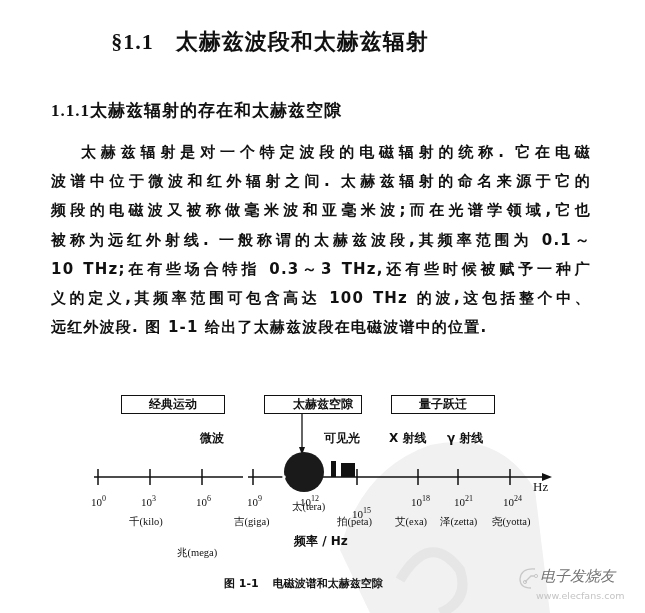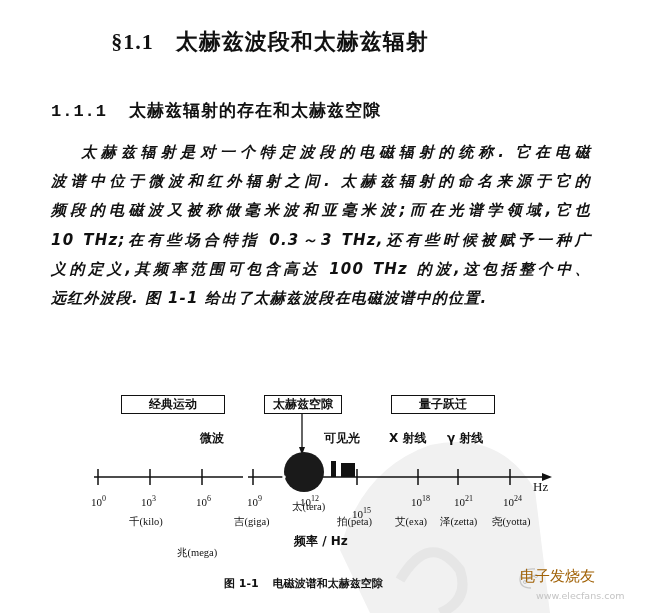--- a/index.html
+++ b/index.html
@@ -4,70 +4,71 @@
 <style>
   html, body { margin: 0; padding: 0; background: #ffffff; }
   body { width: 645px; height: 613px; position: relative; overflow: hidden;
          font-family: "DejaVu Serif", "Liberation Serif", serif; color: #111; }
   .abs { position: absolute; white-space: nowrap; }
   .h1 { left: 0; width: 540px; top: 27px; text-align: center; font-size: 22px; font-weight: bold;
         font-family: "DejaVu Sans", "Liberation Sans", sans-serif; letter-spacing: 1px; }
   .h1 .num { font-family: "Liberation Serif", "DejaVu Serif", serif; margin-right: 22px; }
   .h2 { left: 51px; top: 99px; font-size: 17px; font-weight: bold;
         font-family: "DejaVu Sans", "Liberation Sans", sans-serif; letter-spacing: 1px; }
-  .h2 .num { font-family: Liberation Mono, monospace; margin-right: 22px; }
+  .h2 .num { font-family: Liberation Serif, serif; }
   .para { position: absolute; left: 51px; top: 138px; width: 540px; font-size: 15px; line-height: 29.2px;
-          font-family: "DejaVu Sans", "Liberation Sans", sans-serif; font-weight: bold; letter-spacing: 1.2px; font-style: italic; }
+          font-family: "DejaVu Sans", "Liberation Sans", sans-serif; font-weight: bold; letter-spacing: 1.2px; }
   .para .line { display: block; white-space: nowrap; text-align: justify; text-align-last: justify; height: 29.2px; }
   .para .line.first { padding-left: 30px; }
   .para .line.last { text-align-last: left; }
   .box { position: absolute; border: 1.5px solid #111; height: 17px; font-size: 12px; font-weight: bold;
          font-family: "DejaVu Sans", "Liberation Sans", sans-serif; text-align: center; line-height: 17px; }
   .lbl { position: absolute; font-size: 12px; font-weight: bold; white-space: nowrap;
          font-family: "DejaVu Sans", "Liberation Sans", sans-serif; }
   .tick-lbl { position: absolute; font-size: 11px; font-family: "Liberation Serif", "DejaVu Serif", serif; white-space: nowrap; }
   .tick-lbl sup { font-size: 8px; }
   .prefix { position: absolute; font-size: 10.5px; font-family: "Liberation Serif", "DejaVu Serif", serif; white-space: nowrap; }
   .caption { position: absolute; left: 224px; top: 576px; font-size: 11px; font-weight: bold;
              font-family: "DejaVu Sans", "Liberation Sans", sans-serif; white-space: nowrap; text-align: right; }
   .caption .num { margin-right: 14px; }
   .wm { position: absolute; left: 517px; top: 566px; }
-  .wm-text { position: absolute; left: 520px; top: 567px; font-size: 15px; color: #a16207; 
+  .wm-text { position: absolute; left: 540px; top: 567px; font-size: 15px; color: #737373; font-style: italic;
              font-family: "DejaVu Serif", "Liberation Serif", serif; }
   .wm-url { position: absolute; left: 536px; top: 590px; font-size: 9.5px; color: #c4c4c4;
             font-family: "DejaVu Sans", "Liberation Sans", sans-serif; }
 </style>
 </head>
 <body>
 
 <div class="abs h1">
   <span class="num">§1.1</span><span>太赫兹波段和太赫兹辐射</span>
 </div>
 
 <div class="abs h2">
   <span class="num">1.1.1</span><span>太赫兹辐射的存在和太赫兹空隙</span>
 </div>
 
 <div class="para">
   <span class="line first">太赫兹辐射是对一个特定波段的电磁辐射的统称. 它在电磁</span>
   <span class="line">波谱中位于微波和红外辐射之间. 太赫兹辐射的命名来源于它的</span>
   <span class="line">频段的电磁波又被称做毫米波和亚毫米波;而在光谱学领域,它也</span>
+  <span class="line">被称为远红外射线. 一般称谓的太赫兹波段,其频率范围为 0.1～</span>
   <span class="line">10 THz;在有些场合特指 0.3～3 THz,还有些时候被赋予一种广</span>
   <span class="line">义的定义,其频率范围可包含高达 100 THz 的波,这包括整个中、</span>
   <span class="line last">远红外波段. 图 1-1 给出了太赫兹波段在电磁波谱中的位置.</span>
 </div>
 
 <svg class="abs" style="left:300px;top:430px;" width="260" height="183">
   <path d="M70 183 L40 120 Q60 40 130 15 Q200 0 235 60 L250 183 Z" fill="#f1f1f1"></path>
   <path d="M100 150 Q130 100 160 140 Q170 170 140 183" fill="none" stroke="#e6e6e6" stroke-width="10"></path>
 </svg>
 
 <div>
   <div class="box" style="left:121px;top:395px;width:102px;">经典运动</div>
-  <div class="box" style="left:264px;top:395px;width:76px;">太赫兹空隙</div>
+  <div class="box" style="left:264px;top:395px;width:76px;padding-left:20px;">太赫兹空隙</div>
   <div class="box" style="left:391px;top:395px;width:102px;">量子跃迁</div>
 
   <div class="lbl" style="left:200px;top:430px;">微波</div>
   <div class="lbl" style="left:324px;top:430px;">可见光</div>
   <div class="lbl" style="left:389px;top:430px;">X 射线</div>
   <div class="lbl" style="left:447px;top:430px;">γ 射线</div>
 
   <svg class="abs" style="left:0;top:0;" width="645" height="613">
 
     <line x1="94" y1="477" x2="243" y2="477" stroke="#111" stroke-width="1.5"></line>

